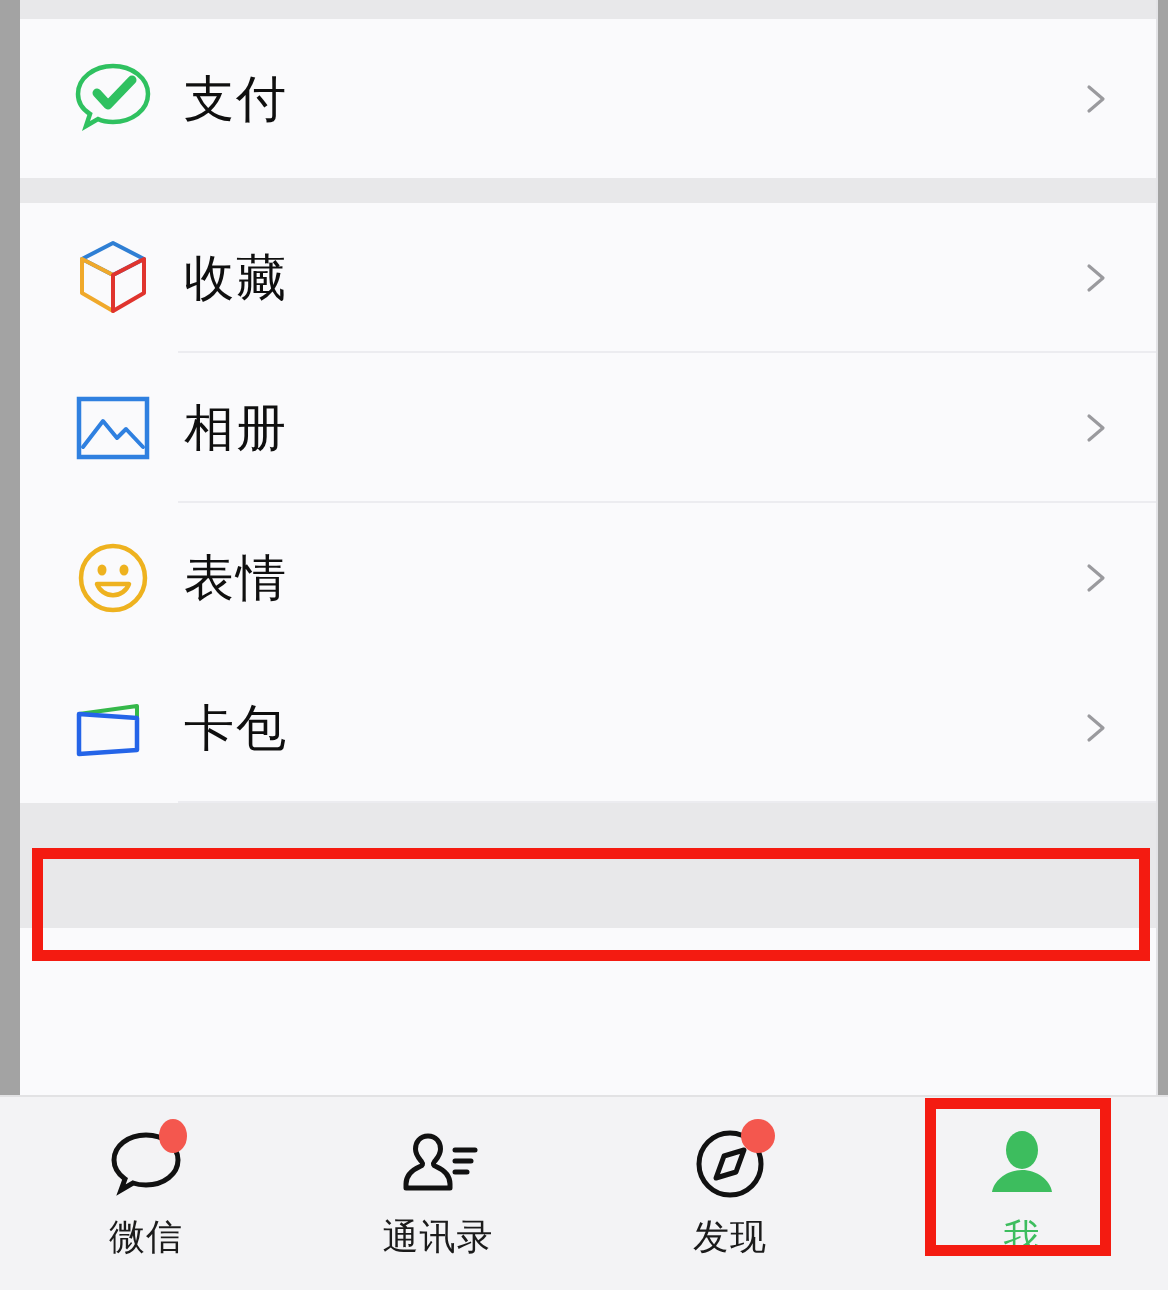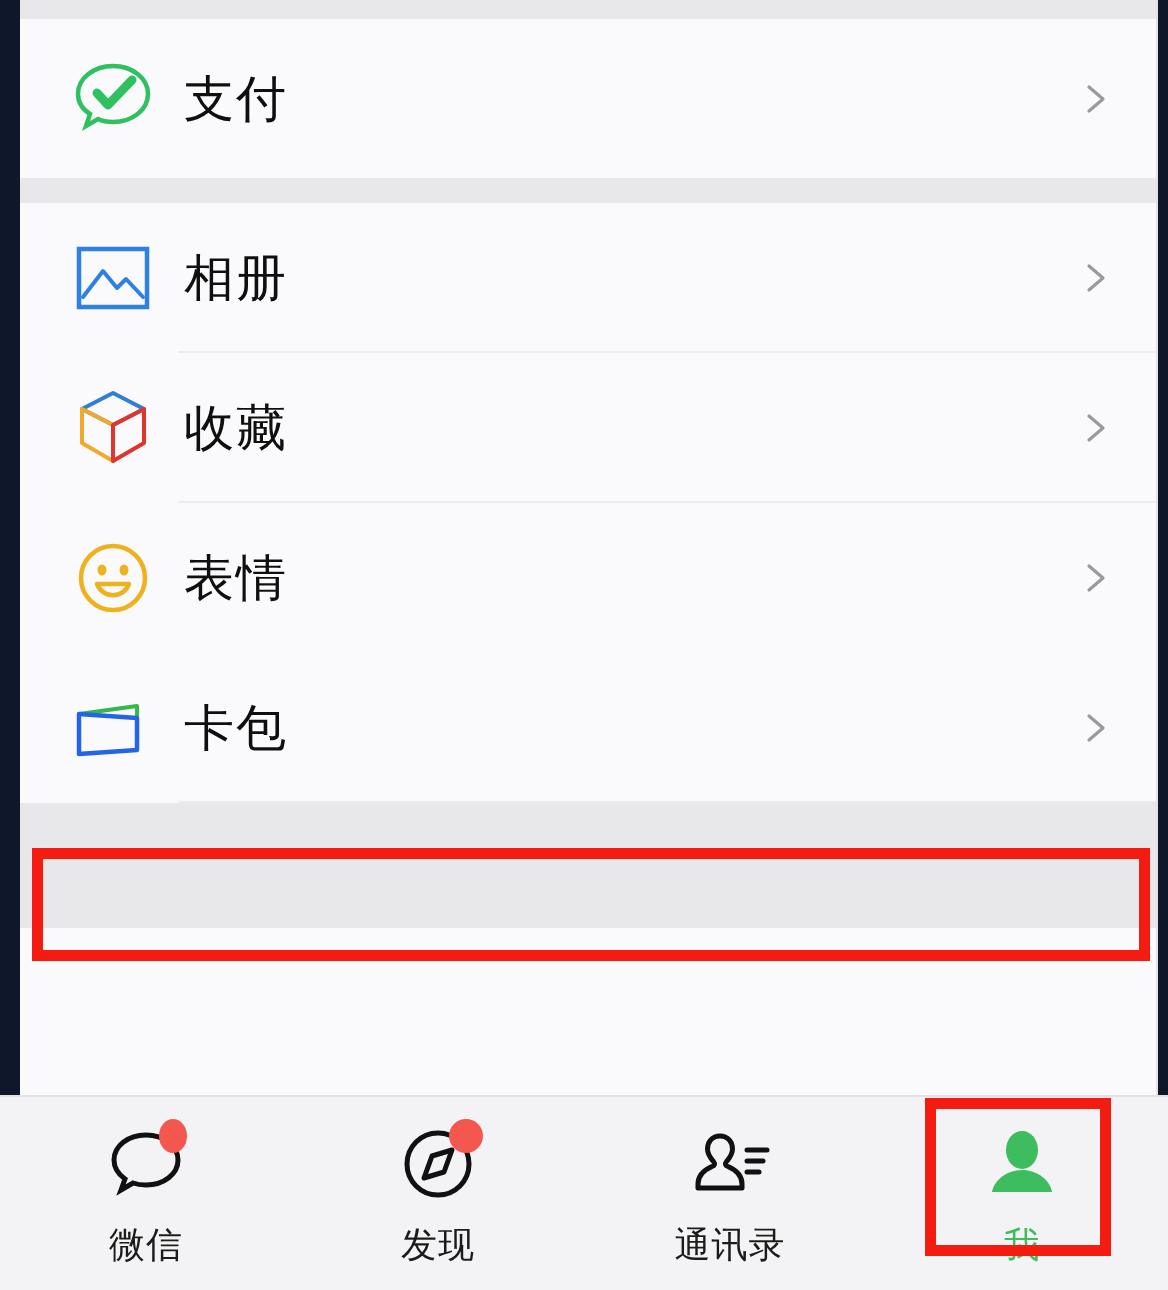--- a/index.html
+++ b/index.html
@@ -15,21 +15,21 @@
     position: relative;
   }
 
   
   #phone {
     position: absolute;
     left: 0;
     top: 0;
     width: 1168px;
     height: 1290px;
-    background: #0f172a;
+    background: #a3a3a3;
   }
 
   .page-body {
     position: absolute;
     left: 20px;
     top: 0;
     width: 1138px;
     height: 1095px;
     background: #fafafc;
     border-right: 2px solid #e3e3e6;
@@ -151,21 +151,21 @@
   }
   .tab-icon {
     position: relative;
     width: 86px;
     height: 86px;
     display: flex;
     align-items: center;
     justify-content: center;
   }
   .tab-label {
-    margin-top: 14px;
+    margin-top: 6px;
     font-size: 36px;
     color: #1b1b1b;
     letter-spacing: 1px;
     font-family: "DejaVu Sans", "Liberation Sans", sans-serif;
   }
   .tab.active .tab-label { color: #3dbd5e; }
 
   .badge-dot {
     position: absolute;
     border-radius: 50%;
@@ -211,43 +211,43 @@
         </span>
       </div>
     </div>
 
     <div class="gap gap-mid"></div>
 
     <div class="group">
 
       <div class="row">
         <div class="row-icon">
-          <svg width="80" height="70" viewBox="0 0 80 70">
-            <rect x="6" y="6" width="68" height="58" fill="none" stroke="#2f80e0" stroke-width="4.5"></rect>
-            <path d="M10 54 L30 28 L44 45 L53 36 L70 54" fill="none" stroke="#2f80e0" stroke-width="4" stroke-linejoin="round" stroke-linecap="round"></path>
-          </svg>
-        </div>
-        <div class="row-label">相册</div>
-        <span class="chev">
-          <svg width="34" height="34" viewBox="0 0 34 34">
-            <path d="M11 5 L25 17 L11 29" fill="none" stroke="#9a9a9e" stroke-width="3.2" stroke-linecap="round" stroke-linejoin="round"></path>
-          </svg>
-        </span>
-        <div class="divider"></div>
-      </div>
-
-      <div class="row">
-        <div class="row-icon">
           <svg width="78" height="82" viewBox="0 0 78 82">
             <path d="M39 6 L70 22 L39 38 L8 22 Z" fill="none" stroke="#2f7fd4" stroke-width="4" stroke-linejoin="round"></path>
             <path d="M8 22 L8 56 L39 74 L39 38 Z" fill="none" stroke="#f0a92b" stroke-width="4" stroke-linejoin="round"></path>
             <path d="M70 22 L70 56 L39 74 L39 38 Z" fill="none" stroke="#e0342e" stroke-width="4" stroke-linejoin="round"></path>
           </svg>
         </div>
         <div class="row-label">收藏</div>
+        <span class="chev">
+          <svg width="34" height="34" viewBox="0 0 34 34">
+            <path d="M11 5 L25 17 L11 29" fill="none" stroke="#9a9a9e" stroke-width="3.2" stroke-linecap="round" stroke-linejoin="round"></path>
+          </svg>
+        </span>
+        <div class="divider"></div>
+      </div>
+
+      <div class="row">
+        <div class="row-icon">
+          <svg width="80" height="70" viewBox="0 0 80 70">
+            <rect x="6" y="6" width="68" height="58" fill="none" stroke="#2f80e0" stroke-width="4.5"></rect>
+            <path d="M10 54 L30 28 L44 45 L53 36 L70 54" fill="none" stroke="#2f80e0" stroke-width="4" stroke-linejoin="round" stroke-linecap="round"></path>
+          </svg>
+        </div>
+        <div class="row-label">相册</div>
         <span class="chev">
           <svg width="34" height="34" viewBox="0 0 34 34">
             <path d="M11 5 L25 17 L11 29" fill="none" stroke="#9a9a9e" stroke-width="3.2" stroke-linecap="round" stroke-linejoin="round"></path>
           </svg>
         </span>
         <div class="divider"></div>
       </div>
 
       <div class="row">
         <div class="row-icon">
@@ -297,45 +297,45 @@
   <div class="tabbar">
 
     <div class="tab">
       <div class="tab-icon">
         <svg width="80" height="74" viewBox="0 0 80 74">
           <path d="M40 8 C58 8 72 19 72 33 C72 47 58 58 40 58 C35 58 31 57.5 27 56 L15 63 L19 52 C12 47 8 40 8 33 C8 19 22 8 40 8 Z" fill="none" stroke="#111111" stroke-width="5"></path>
         </svg>
         <span class="badge-dot" id="badge-wechat"></span>
       </div>
       <div class="tab-label">微信</div>
-    </div>
-
-    <div class="tab">
-      <div class="tab-icon">
-        <svg width="76" height="76" viewBox="0 0 76 76">
-          <circle cx="38" cy="38" r="31" fill="none" stroke="#111111" stroke-width="5"></circle>
-          <path d="M52 24 L44 46 L24 52 L32 30 Z" fill="none" stroke="#111111" stroke-width="5" stroke-linejoin="round"></path>
-        </svg>
-        <span class="badge-dot" id="badge-discover"></span>
-      </div>
-      <div class="tab-label">发现</div>
     </div>
 
     <div class="tab">
       <div class="tab-icon">
         <svg width="86" height="72" viewBox="0 0 86 72">
           <path d="M33 8 C41 8 45.5 14 45.5 21 C45.5 27 41.5 31 39.5 33.5 C37.5 36 38.5 37.5 41 38.5 C49 42 55 47 55 56 L55 60 L11 60 L11 56 C11 47 17 42 25 38.5 C27.5 37.5 28.5 36 26.5 33.5 C24.5 31 20.5 27 20.5 21 C20.5 14 25 8 33 8 Z" fill="none" stroke="#111111" stroke-width="5" stroke-linejoin="round"></path>
           <path d="M60 22 L80 22" stroke="#111111" stroke-width="5" stroke-linecap="round"></path>
           <path d="M60 33 L76 33" stroke="#111111" stroke-width="5" stroke-linecap="round"></path>
           <path d="M60 44 L72 44" stroke="#111111" stroke-width="5" stroke-linecap="round"></path>
         </svg>
       </div>
       <div class="tab-label">通讯录</div>
     </div>
 
+    <div class="tab">
+      <div class="tab-icon">
+        <svg width="76" height="76" viewBox="0 0 76 76">
+          <circle cx="38" cy="38" r="31" fill="none" stroke="#111111" stroke-width="5"></circle>
+          <path d="M52 24 L44 46 L24 52 L32 30 Z" fill="none" stroke="#111111" stroke-width="5" stroke-linejoin="round"></path>
+        </svg>
+        <span class="badge-dot" id="badge-discover"></span>
+      </div>
+      <div class="tab-label">发现</div>
+    </div>
+
     <div class="tab active">
       <div class="tab-icon">
         <svg width="76" height="72" viewBox="0 0 76 72">
           <ellipse cx="38" cy="22" rx="16" ry="19" fill="#3dbd5e"></ellipse>
           <path d="M38 42 C53 42 66 52 68 64 L8 64 C10 52 23 42 38 42 Z" fill="#3dbd5e"></path>
         </svg>
       </div>
       <div class="tab-label">我</div>
     </div>
 

